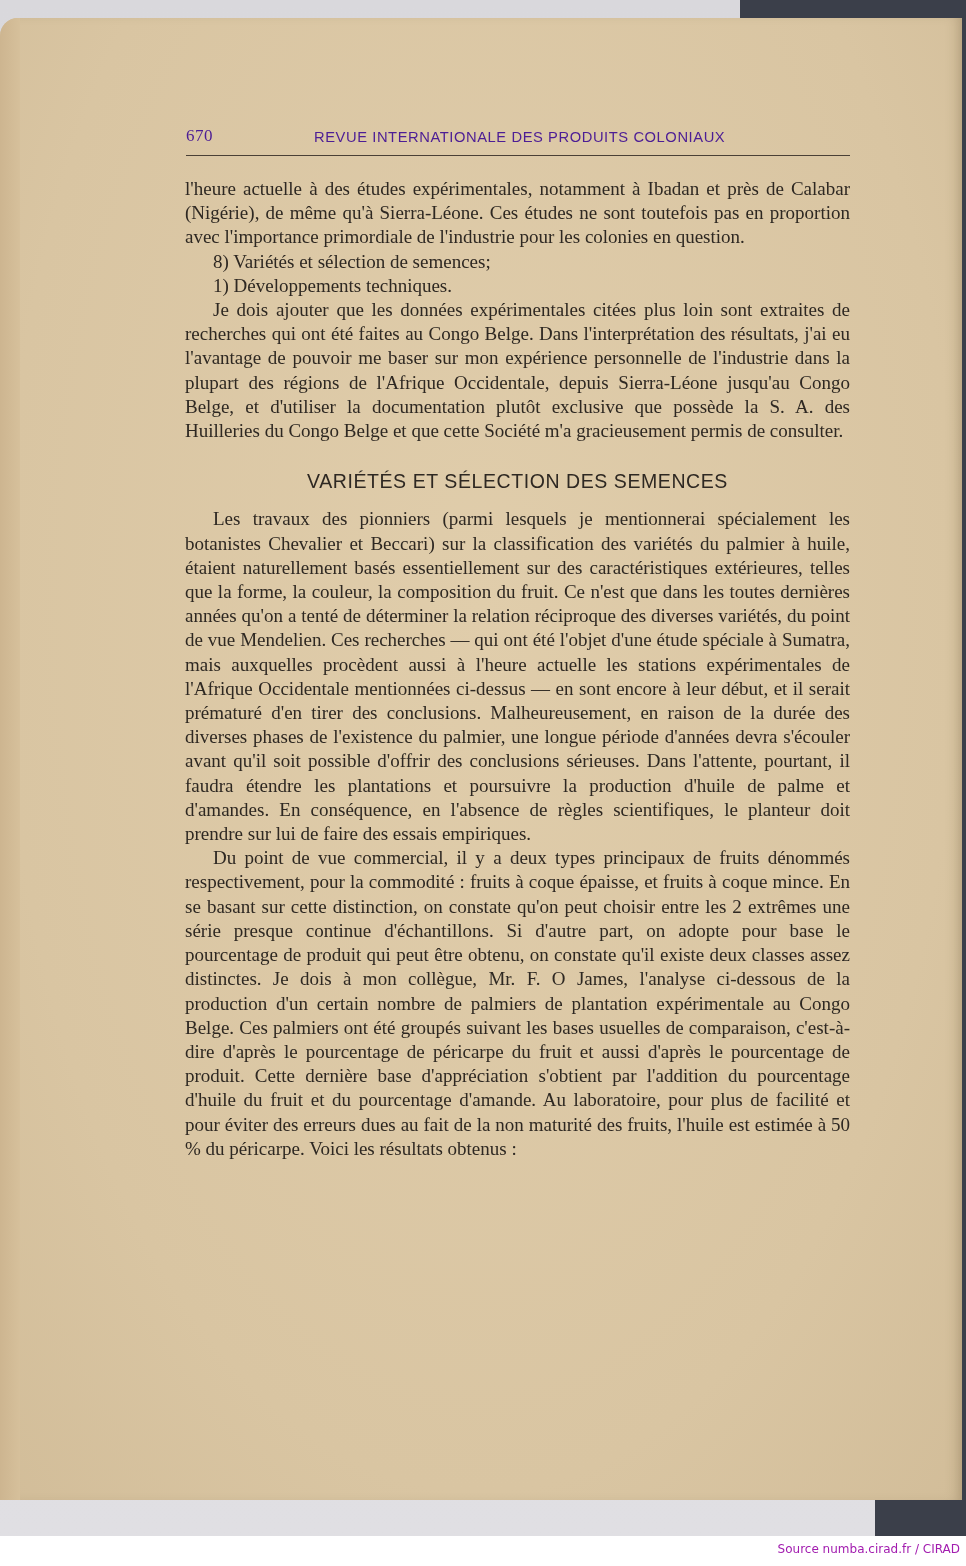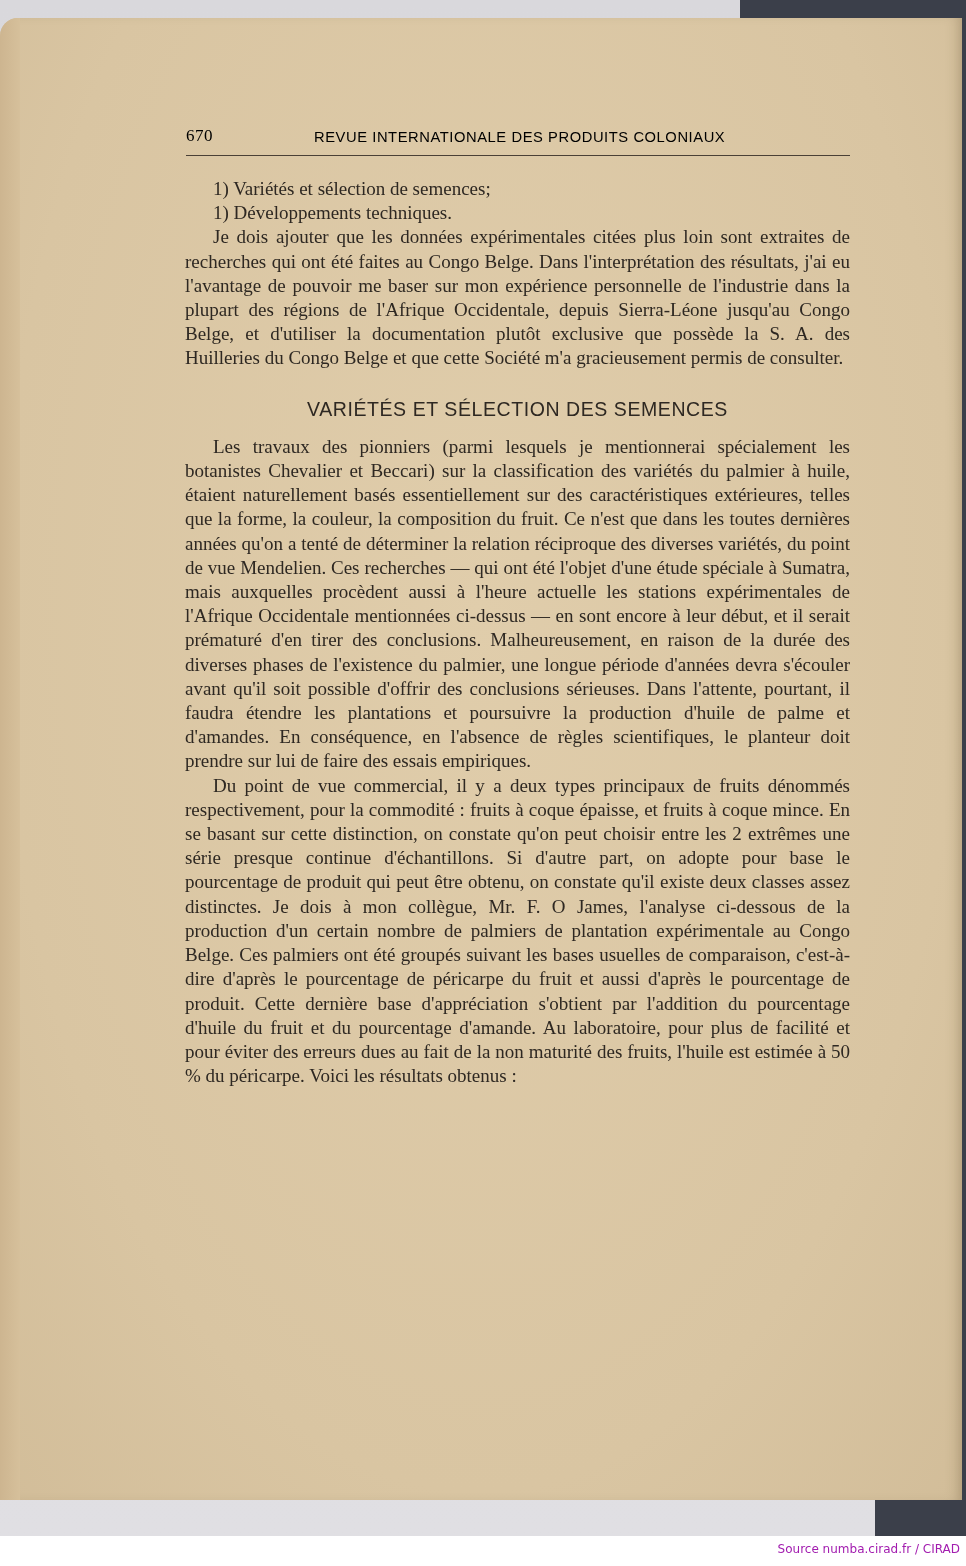--- a/index.html
+++ b/index.html
@@ -32,21 +32,21 @@
       border-top-left-radius: 18px;
       box-shadow: inset -10px 0 14px -8px rgba(90,70,40,0.35);
     }
     .page-left-edge {
       position: absolute; left: 0; top: 18px; width: 20px; height: 1482px;
       background: linear-gradient(90deg, #cdb590 0%, #d6c09b 100%);
       border-top-left-radius: 18px;
     }
     .running-head {
       position: absolute; left: 186px; top: 124px; width: 664px; height: 26px;
-      color: #000000;
+      color: #4c1d95;
     }
     .folio {
       position: absolute; left: 0; top: 2px; font-size: 17px; letter-spacing: 0.5px;
     }
     .journal-title {
       position: absolute; left: 128px; top: 4px; font-size: 15.5px; letter-spacing: 0.6px;
       font-family: "Liberation Sans Narrow", "Liberation Sans", sans-serif;
       transform: scaleX(0.95); transform-origin: left;
     }
     .head-rule {
@@ -83,21 +83,22 @@
 <div class="page"></div>
 <div class="page-left-edge"></div>
 
 <div class="running-head">
   <span class="folio">670</span>
   <span class="journal-title">REVUE INTERNATIONALE DES PRODUITS COLONIAUX</span>
 </div>
 <div class="head-rule"></div>
 
 <div class="text-block">
-  <p class="list-item">1) Variétés et sélection de semences;</p>
+  <p>l'heure actuelle à des études expérimentales, notamment à Ibadan et près de Calabar (Nigérie), de même qu'à Sierra-Léone. Ces études ne sont toutefois pas en proportion avec l'importance primordiale de l'industrie pour les colonies en question.</p>
+  <p class="list-item">8) Variétés et sélection de semences;</p>
   <p class="list-item">1) Développements techniques.</p>
   <p class="indent">Je dois ajouter que les données expérimentales citées plus loin sont extraites de recherches qui ont été faites au Congo Belge. Dans l'interprétation des résultats, j'ai eu l'avantage de pouvoir me baser sur mon expérience personnelle de l'industrie dans la plupart des régions de l'Afrique Occidentale, depuis Sierra-Léone jusqu'au Congo Belge, et d'utiliser la documentation plutôt exclusive que possède la S. A. des Huilleries du Congo Belge et que cette Société m'a gracieusement permis de consulter.</p>
   <h2 class="section-title">VARIÉTÉS ET SÉLECTION DES SEMENCES</h2>
   <p class="indent">Les travaux des pionniers (parmi lesquels je mentionnerai spécialement les botanistes Chevalier et Beccari) sur la classification des variétés du palmier à huile, étaient naturellement basés essentiellement sur des caractéristiques extérieures, telles que la forme, la couleur, la composition du fruit. Ce n'est que dans les toutes dernières années qu'on a tenté de déterminer la relation réciproque des diverses variétés, du point de vue Mendelien. Ces recherches — qui ont été l'objet d'une étude spéciale à Sumatra, mais auxquelles procèdent aussi à l'heure actuelle les stations expérimentales de l'Afrique Occidentale mentionnées ci-dessus — en sont encore à leur début, et il serait prématuré d'en tirer des conclusions. Malheureusement, en raison de la durée des diverses phases de l'existence du palmier, une longue période d'années devra s'écouler avant qu'il soit possible d'offrir des conclusions sérieuses. Dans l'attente, pourtant, il faudra étendre les plantations et poursuivre la production d'huile de palme et d'amandes. En conséquence, en l'absence de règles scientifiques, le planteur doit prendre sur lui de faire des essais empiriques.</p>
   <p class="indent">Du point de vue commercial, il y a deux types principaux de fruits dénommés respectivement, pour la commodité : fruits à coque épaisse, et fruits à coque mince. En se basant sur cette distinction, on constate qu'on peut choisir entre les 2 extrêmes une série presque continue d'échantillons. Si d'autre part, on adopte pour base le pourcentage de produit qui peut être obtenu, on constate qu'il existe deux classes assez distinctes. Je dois à mon collègue, Mr. F. O James, l'analyse ci-dessous de la production d'un certain nombre de palmiers de plantation expérimentale au Congo Belge. Ces palmiers ont été groupés suivant les bases usuelles de comparaison, c'est-à-dire d'après le pourcentage de péricarpe du fruit et aussi d'après le pourcentage de produit. Cette dernière base d'appréciation s'obtient par l'addition du pourcentage d'huile du fruit et du pourcentage d'amande. Au laboratoire, pour plus de facilité et pour éviter des erreurs dues au fait de la non maturité des fruits, l'huile est estimée à 50 % du péricarpe. Voici les résultats obtenus :</p>
 </div>
 
 <div class="source-credit">Source numba.cirad.fr / CIRAD</div>
 
 </body></html>

